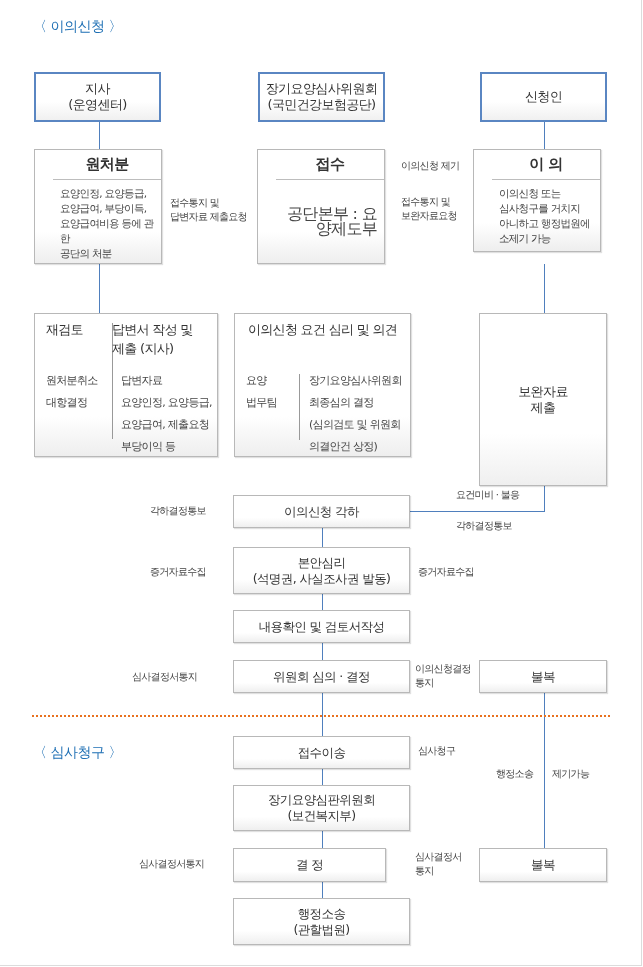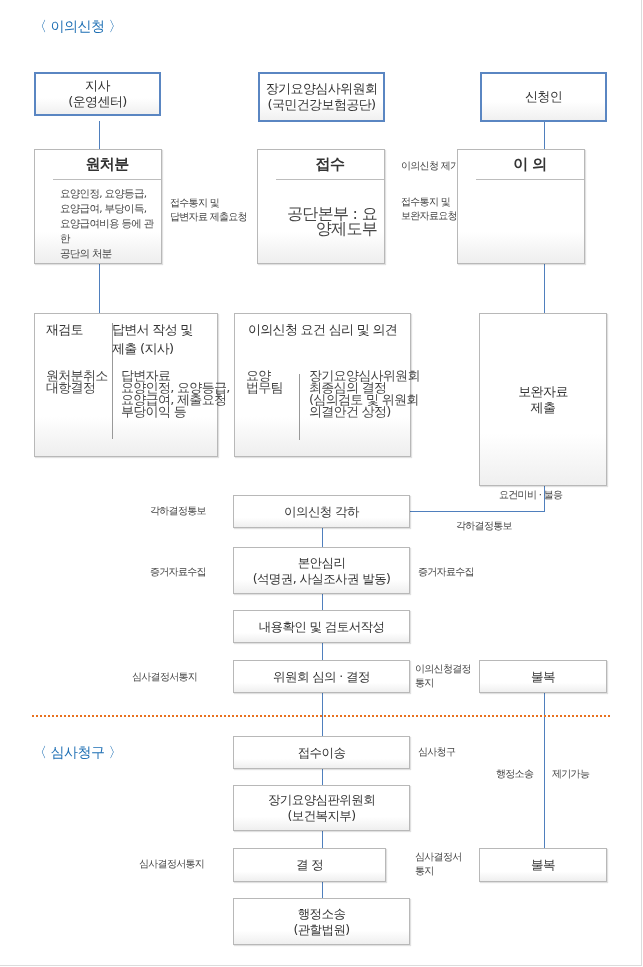--- a/index.html
+++ b/index.html
@@ -14,21 +14,21 @@
     text-align: center; font-size: 12.5px; color: #333; letter-spacing: -0.6px; line-height: 16px;
   }
   .box.blue { border: 2px solid #5a86c2; box-shadow: none; background: linear-gradient(to bottom, #ffffff 0%, #ffffff 60%, #f0f0f0 100%); font-size: 13px; }
   .box .t { white-space: pre-line; }
   .vline { position: absolute; width: 1px; background: #4f7fbd; }
   .hline { position: absolute; height: 1px; background: #4f7fbd; }
   .lbl { position: absolute; font-size: 10px; color: #444; letter-spacing: -0.7px; line-height: 14px; white-space: pre-line; }
   .card { position: absolute; background: linear-gradient(to bottom, #ffffff 0%, #ffffff 72%, #eeeeee 100%); border: 1px solid #b8b8b8; box-shadow: 1px 1px 1px rgba(0,0,0,0.12); padding-left: 18px; }
   .card .head { height: 30px; border-bottom: 1px solid #bdbdbd; display: flex; align-items: center; justify-content: center; font-size: 15px; font-weight: bold; color: #333; letter-spacing: -0.6px; }
   .card .body { padding: 6px 7px; font-size: 10.5px; color: #444; line-height: 15px; letter-spacing: -0.7px; white-space: pre-line; }
-  .split { position: absolute; font-size: 13px; color: #444; line-height: 12px; letter-spacing: -0.7px; white-space: pre-line; }
+  .split { position: absolute; font-size: 11px; color: #444; line-height: 22px; letter-spacing: -0.7px; white-space: pre-line; }
   .split.big { font-size: 13px; line-height: 19px; color: #333; }
   .divider-v { position: absolute; width: 1px; background: #999; }
   .dotted { position: absolute; left: 32px; top: 715px; width: 578px; height: 0; border-top: 2px dotted #e8711f; }
 </style>
 </head>
 <body>
 
 <div class="frame"></div>
 
 <div class="section-title" style="left:33px; top:18px;">〈 이의신청 〉</div>
@@ -41,21 +41,21 @@
 <div class="hline" style="left:410px; top:511px; width:135px;"></div>
 <div class="vline" style="left:322px; top:528px; height:20px;"></div>
 <div class="vline" style="left:322px; top:594px; height:17px;"></div>
 <div class="vline" style="left:322px; top:643px; height:18px;"></div>
 <div class="vline" style="left:322px; top:692px; height:45px;"></div>
 <div class="vline" style="left:544px; top:692px; height:157px;"></div>
 <div class="vline" style="left:322px; top:769px; height:16px;"></div>
 <div class="vline" style="left:322px; top:831px; height:18px;"></div>
 <div class="vline" style="left:322px; top:881px; height:18px;"></div>
 
-<div class="box blue" style="left:34px; top:72px; width:127px; height:44px;">
+<div class="box blue" style="left:34px; top:72px; width:127px; height:50px;">
   <span class="t">지사
 (운영센터)</span>
 </div>
 <div class="box blue" style="left:258px; top:72px; width:127px; height:50px;">
   <span class="t">장기요양심사위원회
 (국민건강보험공단)</span>
 </div>
 <div class="box blue" style="left:480px; top:72px; width:127px; height:50px;">
   <span class="t">신청인</span>
 </div>
@@ -71,22 +71,26 @@
 답변자료 제출요청</div>
 
 <div class="card" style="left:257px; top:149px; width:128px; height:115px;">
   <div class="head">접수</div>
   <div class="body" style="text-align:right; padding-top:26px; font-size:16px;">공단본부 : 요양제도부</div>
 </div>
 <div class="lbl" style="left:401px; top:159px;">이의신청 제기</div>
 <div class="lbl" style="left:401px; top:195px;">접수통지 및
 보완자료요청</div>
 
-<div class="card" style="left:457px; top:149px; width:128px; height:115px;">
+<div class="card" style="left:473px; top:149px; width:128px; height:103px;">
   <div class="head">이 의</div>
+  <div class="body">이의신청 또는
+심사청구를 거치지
+아니하고 행정법원에
+소제기 가능</div>
 </div>
 
 <div class="card" style="left:34px; top:313px; width:184px; height:144px;"></div>
 <div class="split big" style="left:46px; top:320px;">재검토</div>
 <div class="split" style="left:46px; top:370px;">원처분취소
 대항결정</div>
 <div class="divider-v" style="left:112px; top:323px; height:116px;"></div>
 <div class="split big" style="left:112px; top:320px;">답변서 작성 및
 제출 (지사)</div>
 <div class="split" style="left:121px; top:370px;">답변자료
@@ -102,21 +106,21 @@
 <div class="split" style="left:309px; top:370px;">장기요양심사위원회
 최종심의 결정
 (심의검토 및 위원회
 의결안건 상정)</div>
 
 <div class="box" style="left:479px; top:313px; width:128px; height:173px;">
   <span class="t" style="font-size:13px;">보완자료
 제출</span>
 </div>
 
-<div class="lbl" style="left:456px; top:488px;margin-left:43px;">요건미비 ·  불응</div>
+<div class="lbl" style="left:456px; top:488px;">요건미비 ·  불응</div>
 <div class="lbl" style="left:456px; top:519px;">각하결정통보</div>
 
 <div class="lbl" style="left:150px; top:504px;">각하결정통보</div>
 <div class="box" style="left:233px; top:495px; width:177px; height:33px;">
   <span class="t">이의신청 각하</span>
 </div>
 
 <div class="lbl" style="left:150px; top:565px;">증거자료수집</div>
 <div class="box" style="left:233px; top:547px; width:177px; height:47px;">
   <span class="t">본안심리
@@ -138,21 +142,21 @@
   <span class="t">불복</span>
 </div>
 
 <div class="dotted"></div>
 
 <div class="section-title" style="left:33px; top:744px;">〈 심사청구 〉</div>
 
 <div class="box" style="left:233px; top:736px; width:177px; height:33px;">
   <span class="t">접수이송</span>
 </div>
-<div class="lbl" style="left:418px; top:745px;">심사청구</div>
+<div class="lbl" style="left:418px; top:745px;font-family:Liberation Mono, monospace;">심사청구</div>
 <div class="lbl" style="left:496px; top:767px;">행정소송</div>
 <div class="lbl" style="left:552px; top:767px;">제기가능</div>
 
 <div class="box" style="left:233px; top:785px; width:177px; height:46px;">
   <span class="t">장기요양심판위원회
 (보건복지부)</span>
 </div>
 
 <div class="lbl" style="left:139px; top:858px;font-family:Liberation Mono, monospace;">심사결정서통지</div>
 <div class="box" style="left:233px; top:848px; width:153px; height:34px;">

